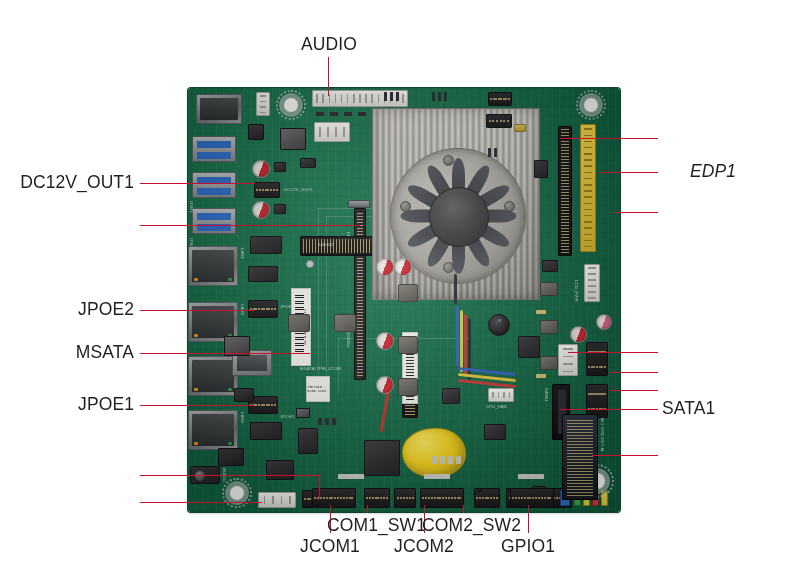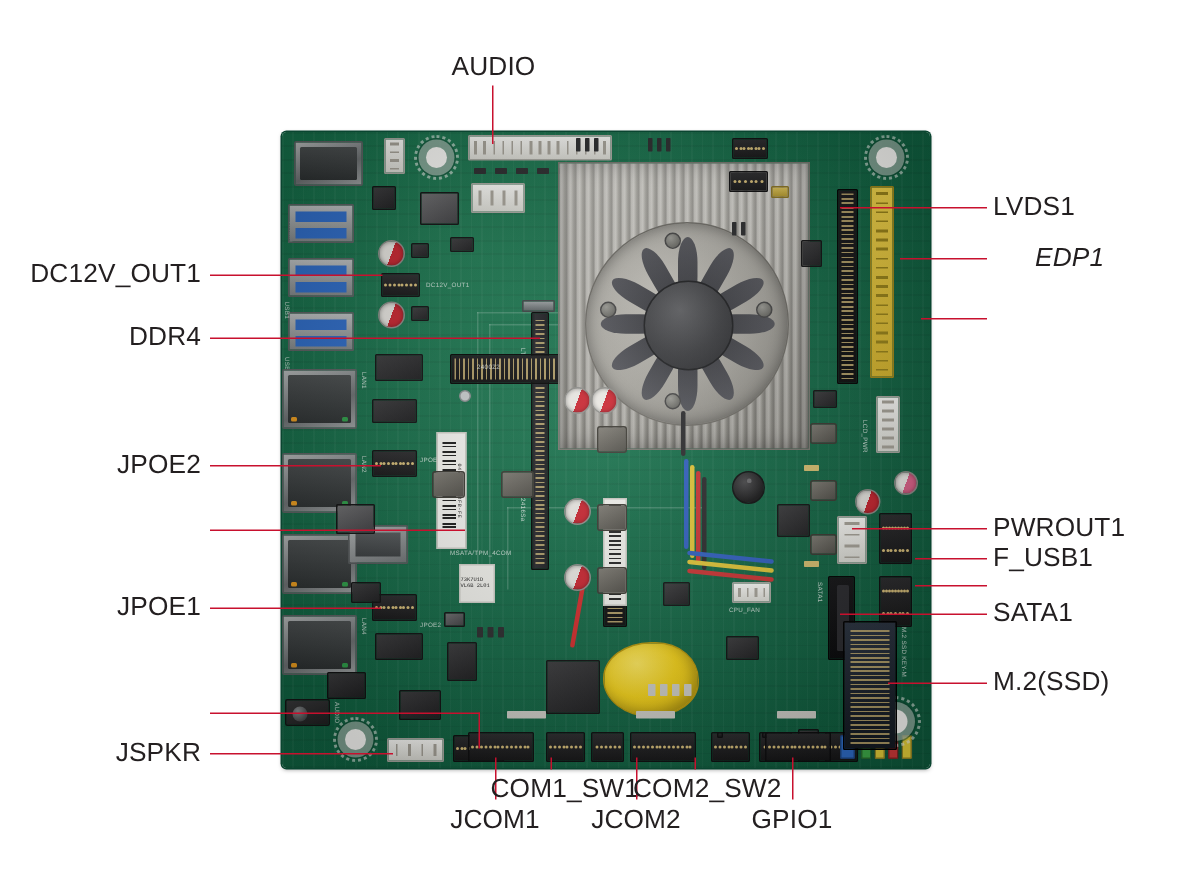--- a/index.html
+++ b/index.html
@@ -828,57 +828,52 @@
     <div class="smd l" style="left:236px;top:386px;width:26px;height:5px;"></div>
     <div class="smd l" style="left:330px;top:386px;width:26px;height:5px;"></div>
   </div>
 
   <div class="label c" style="left:290px;top:36px;width:78px;">AUDIO</div>
   <div class="lead v" style="left:328px;top:57px;height:39px;"></div>
 
   <div class="label r" style="left:0px;top:174px;width:134px;">DC12V_OUT1</div>
   <div class="lead h" style="left:140px;top:183px;width:115px;"></div>
 
-  <div class="label r" style="left:0px;top:216px;width:134px;">DDR4</div>
   <div class="lead h" style="left:140px;top:225px;width:220px;"></div>
 
   <div class="label r" style="left:0px;top:301px;width:134px;">JPOE2</div>
   <div class="lead h" style="left:140px;top:310px;width:114px;"></div>
 
+  <div class="label r" style="left:0px;top:344px;width:134px;">MSATA</div>
   <div class="lead h" style="left:140px;top:353px;width:170px;"></div>
 
   <div class="label r" style="left:0px;top:396px;width:134px;">JPOE1</div>
   <div class="lead h" style="left:140px;top:405px;width:114px;"></div>
 
   <div class="lead h" style="left:140px;top:475px;width:180px;"></div>
   <div class="lead v" style="left:319px;top:475px;height:24px;"></div>
 
-  <div class="label r" style="left:0px;top:493px;width:134px;">JSPKR</div>
   <div class="lead h" style="left:140px;top:502px;width:122px;"></div>
 
-  <div class="label l" style="left:662px;top:129px;width:126px;">LVDS1</div>
   <div class="lead h" style="left:560px;top:138px;width:98px;"></div>
 
   <div class="label l" style="left:690px;top:163px;width:126px;font-style:italic;">EDP1</div>
   <div class="lead h" style="left:600px;top:172px;width:58px;"></div>
 
   <div class="lead h" style="left:614px;top:212px;width:44px;"></div>
 
-  <div class="label l" style="left:662px;top:343px;width:126px;">PWROUT1</div>
   <div class="lead h" style="left:568px;top:352px;width:90px;"></div>
 
-  <div class="label l" style="left:662px;top:363px;width:126px;">F_USB1</div>
   <div class="lead h" style="left:610px;top:372px;width:48px;"></div>
 
   <div class="lead h" style="left:610px;top:390px;width:48px;"></div>
 
   <div class="label l" style="left:662px;top:400px;width:126px;">SATA1</div>
   <div class="lead h" style="left:560px;top:409px;width:98px;"></div>
 
-  <div class="label l" style="left:662px;top:446px;width:126px;">M.2(SSD)</div>
   <div class="lead h" style="left:592px;top:455px;width:66px;"></div>
 
   <div class="label c" style="left:290px;top:538px;width:80px;">JCOM1</div>
   <div class="lead v" style="left:330px;top:505px;height:28px;"></div>
 
   <div class="label c" style="left:327px;top:517px;width:80px;">COM1_SW1</div>
   <div class="lead v" style="left:367px;top:505px;height:8px;"></div>
 
   <div class="label c" style="left:384px;top:538px;width:80px;">JCOM2</div>
   <div class="lead v" style="left:424px;top:505px;height:28px;"></div>

